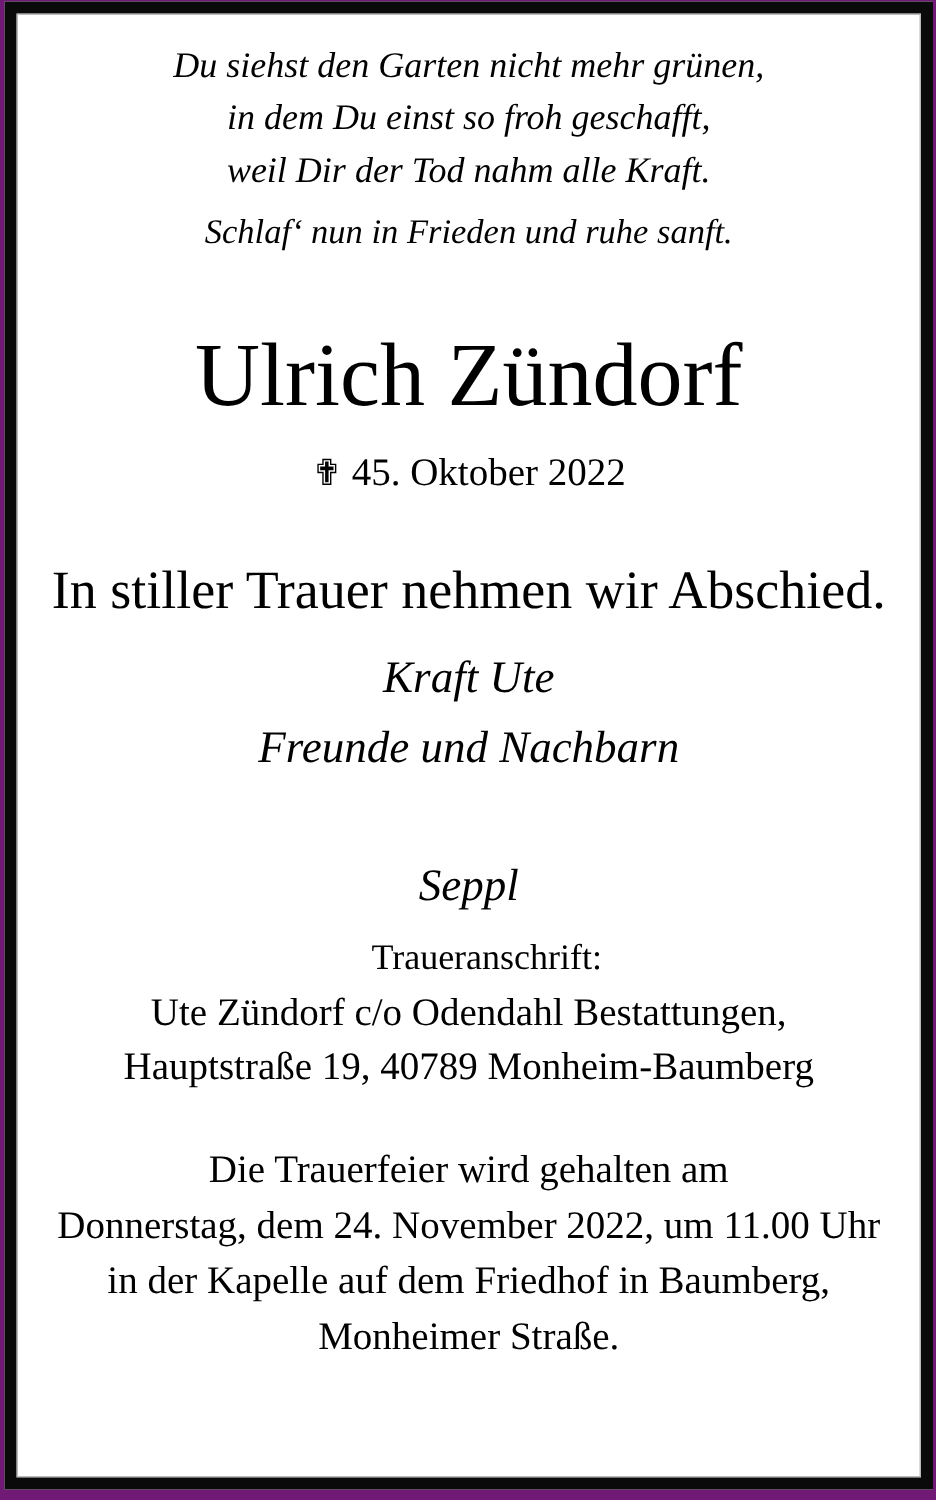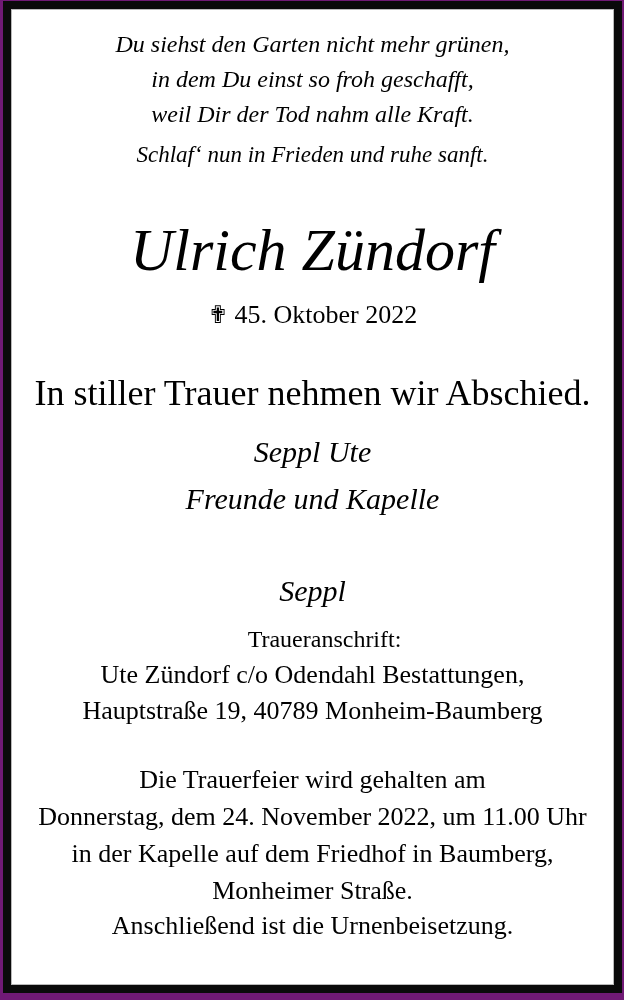--- a/index.html
+++ b/index.html
@@ -34,21 +34,20 @@
     font-size: 24px;
     line-height: 35px;
   }
   .poem-closing {
     font-style: italic;
     font-size: 23px;
     line-height: 35px;
     margin-top: 5px;
   }
   .name {
-    font-style: italic;
     font-size: 60px;
     line-height: 72px;
     margin-top: 42px;
     white-space: nowrap;
   }
   .dates {
     margin-top: 13px;
     font-size: 26px;
     line-height: 32px;
     display: flex;
@@ -135,22 +134,22 @@
     <div class="poem-closing">Schlaf‘ nun in Frieden und ruhe sanft.</div>
 
     <div class="name">Ulrich Zündorf</div>
 
     <div class="dates">
       <span class="date-part"><span class="death-symbol">✟</span>&nbsp;<span>45. Oktober 2022</span></span>
     </div>
 
     <div class="farewell">In stiller Trauer nehmen wir Abschied.</div>
 
-    <div class="mourner-1">Seppl Ute</div>
-    <div class="mourner-2">Freunde und Kapelle</div>
+    <div class="mourner-1">Kraft Ute</div>
+    <div class="mourner-2">Freunde und Nachbarn</div>
 
     <div class="pet-row">
       <svg class="paw" viewBox="0 0 100 100" aria-hidden="true">
         <g fill="#000000" transform="rotate(-24 50 55)">
           <polygon points="18,30 23,17 28,32"></polygon>
           <polygon points="39,19 44,6 49,21"></polygon>
           <polygon points="61,21 66,9 70,24"></polygon>
           <polygon points="79,36 85,26 88,40"></polygon>
           <ellipse cx="23" cy="43" rx="9" ry="12"></ellipse>
           <ellipse cx="44" cy="33" rx="9" ry="12"></ellipse>
@@ -167,16 +166,15 @@
       <div>Ute Zündorf c/o Odendahl Bestattungen,</div>
       <div>Hauptstraße 19, 40789 Monheim-Baumberg</div>
     </div>
 
     <div class="ceremony">
       <div>Die Trauerfeier wird gehalten am</div>
       <div>Donnerstag, dem 24. November 2022, um 11.00 Uhr</div>
       <div>in der Kapelle auf dem Friedhof in Baumberg,</div>
       <div>Monheimer Straße.</div>
     </div>
-    <div class="ceremony-closing">Anschließend ist die Urnenbeisetzung.</div>
 
   </div>
 </div>
 
 </body></html>

